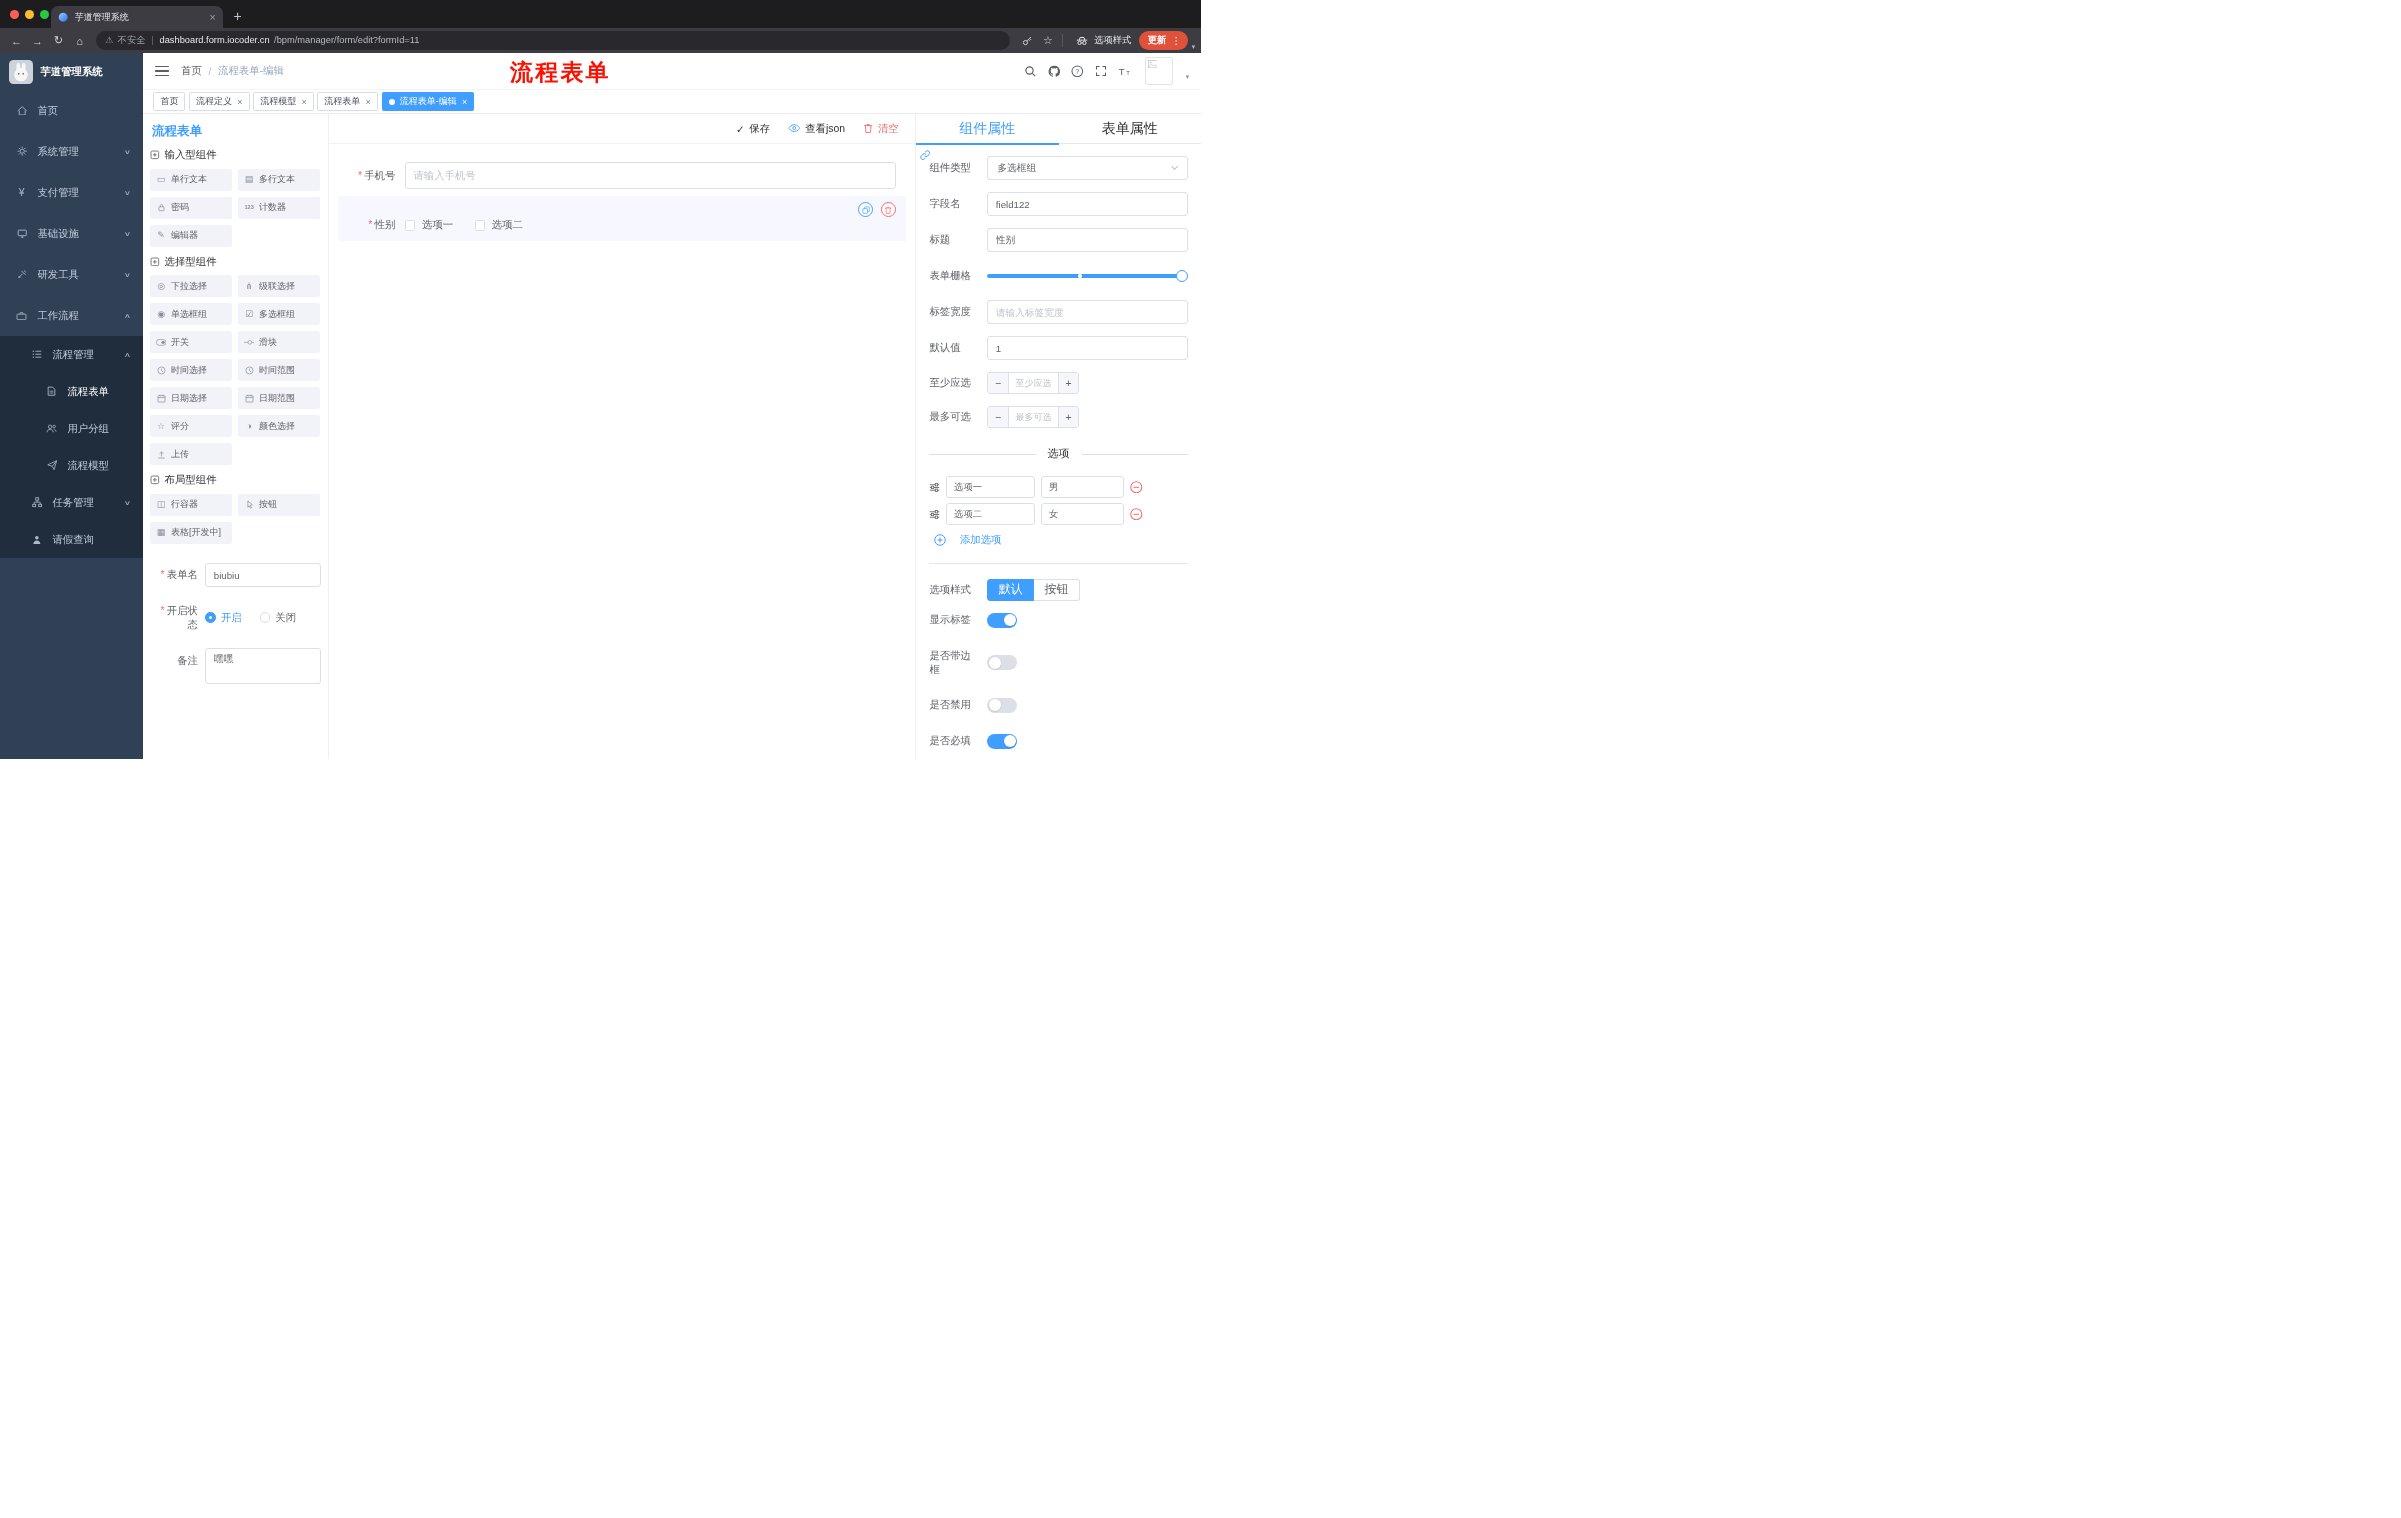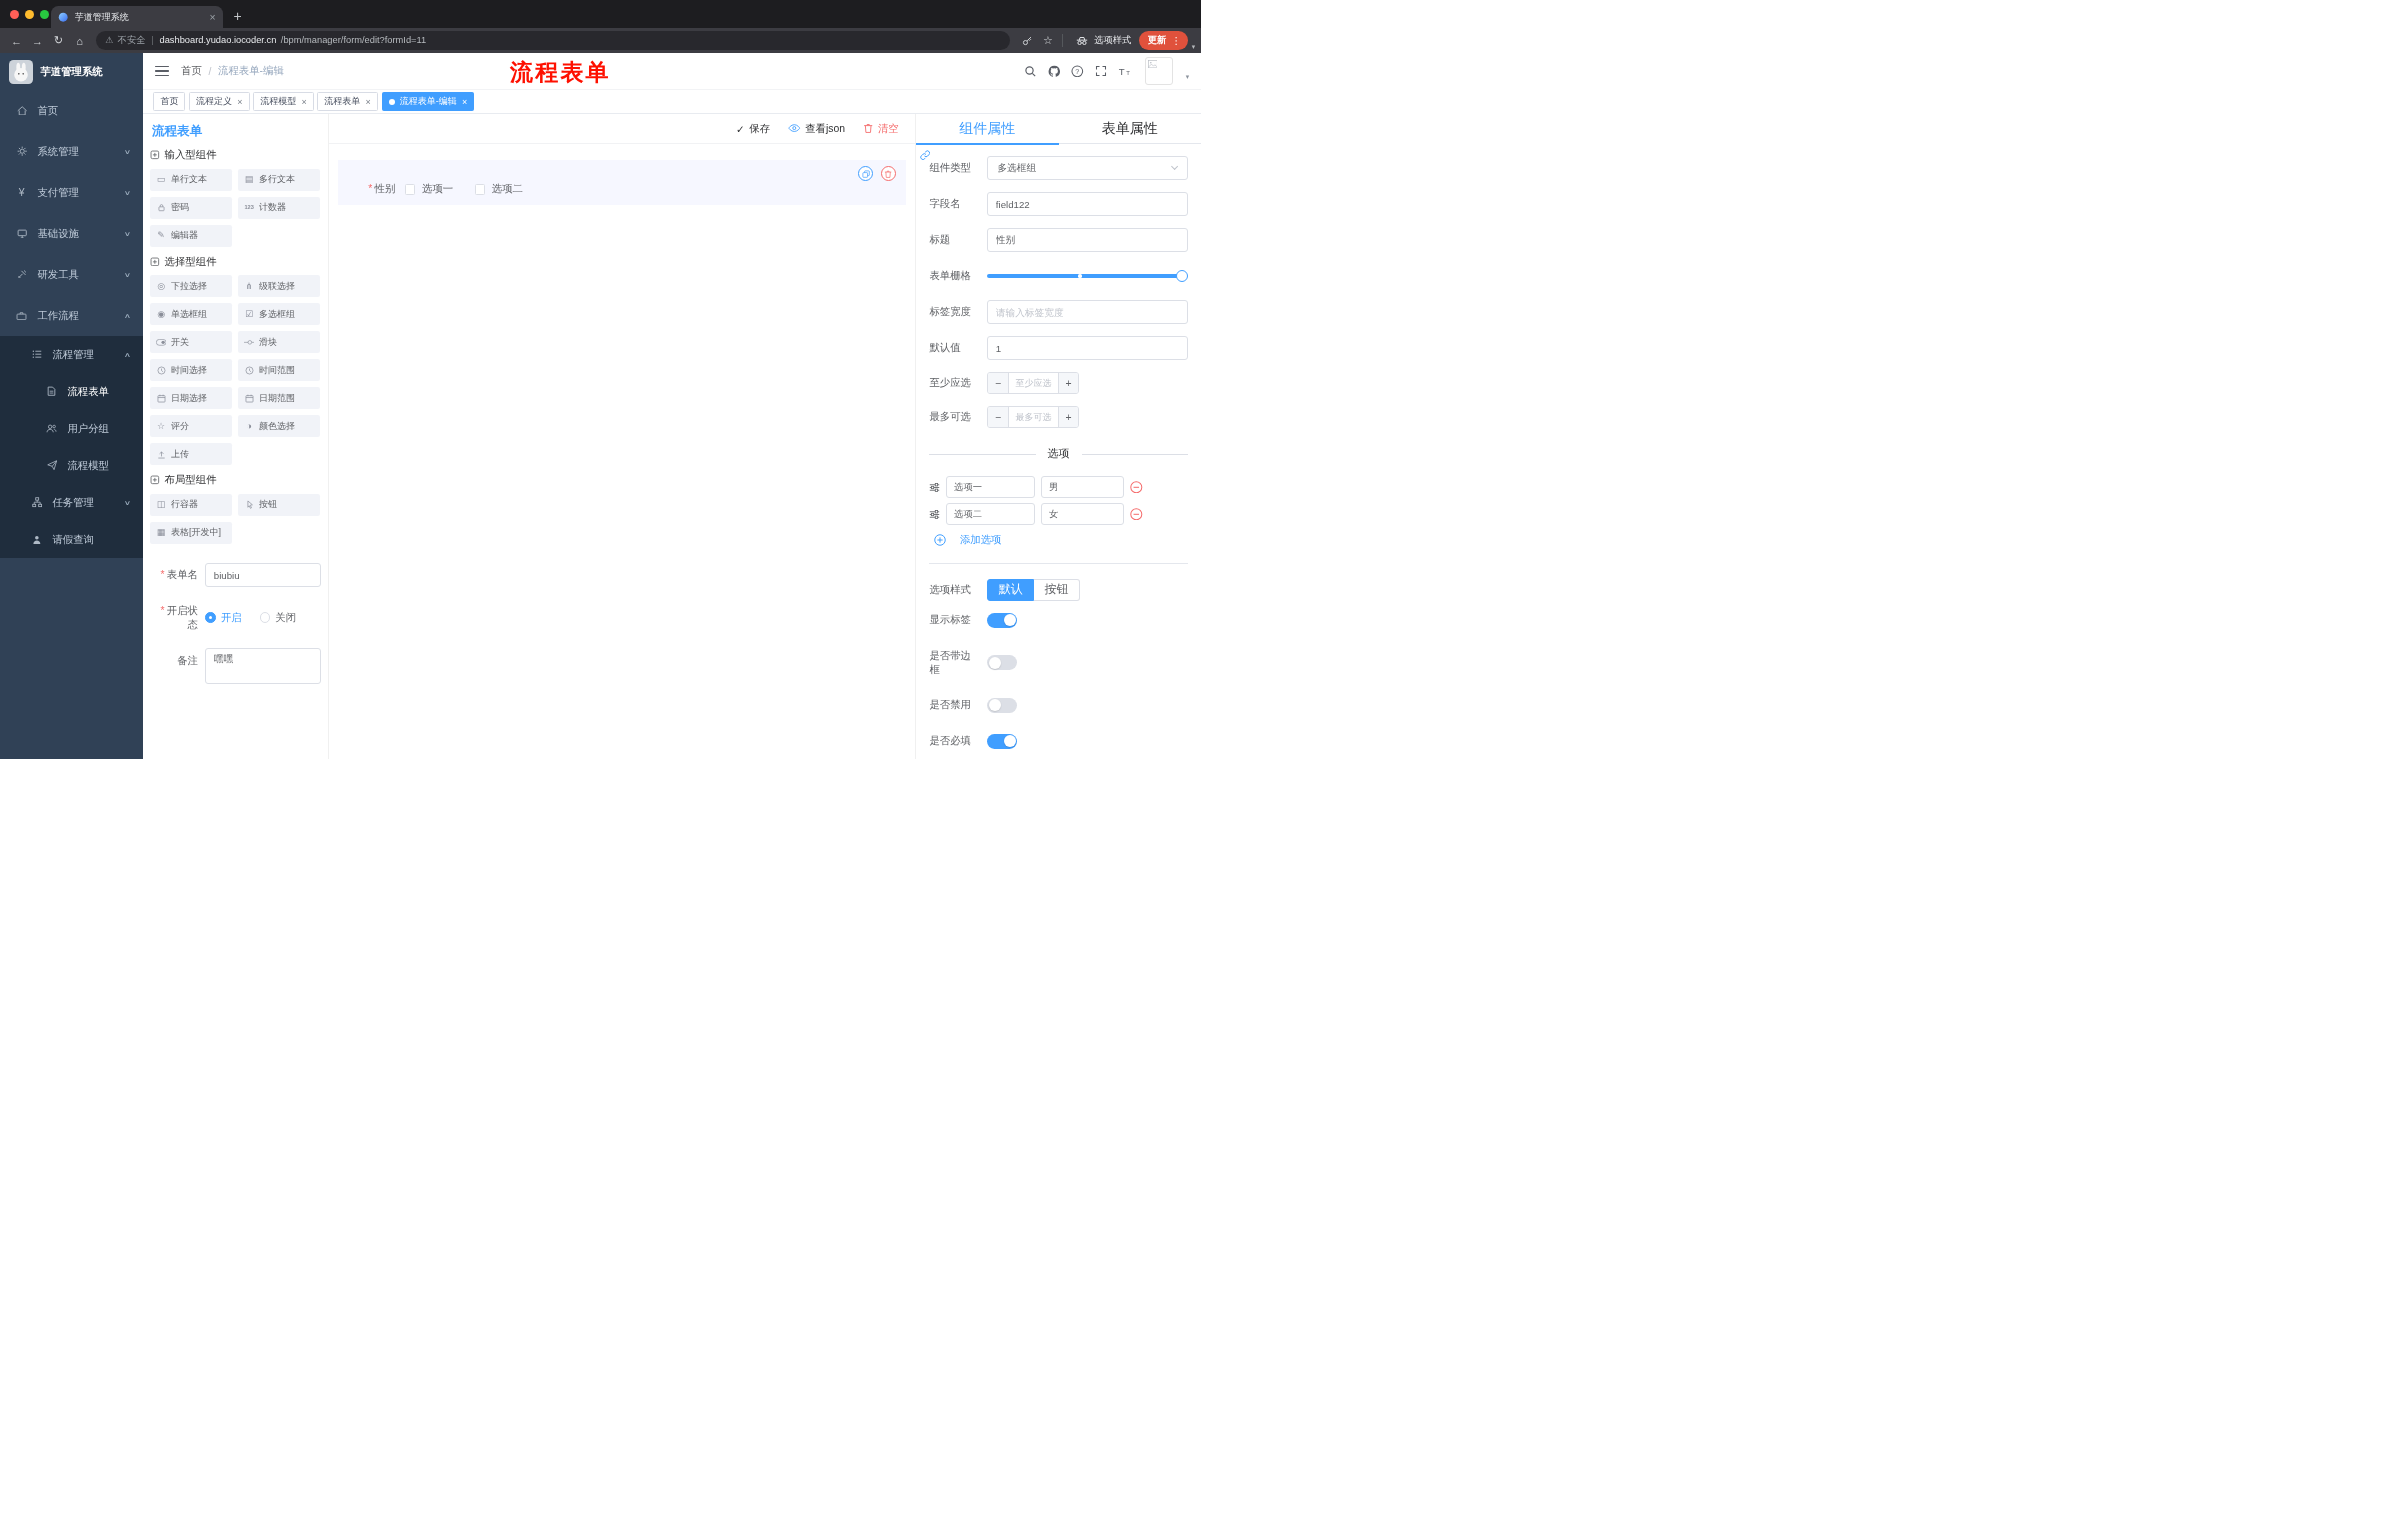--- a/index.html
+++ b/index.html
@@ -195,21 +195,21 @@
 
   <div class="toolbar">
     <span class="nav-btn">←</span>
     <span class="nav-btn">→</span>
     <span class="nav-btn">↻</span>
     <span class="nav-btn">⌂</span>
     <div class="addressbar">
       <span class="warn-ic">⚠</span>
       <span>不安全</span>
       <span class="divider-v"></span>
-      <span class="host">dashboard.yudao.iocoder.cn</span>
+      <span class="host">dashboard.form.iocoder.cn</span>
         <span class="path">/bpm/manager/form/edit?formId=11</span>
     </div>
     <span class="tb-icon">
       <svg viewBox="0 0 16 16" width="11" height="11">
           <circle cx="5" cy="11" r="3" fill="none" stroke="currentColor" stroke-width="1.4"></circle>
           <path d="M7.5 8.5L13 3M11 5l2 2M9.3 6.7l1.6 1.6" stroke="currentColor" fill="none" stroke-width="1.4"></path>
         </svg>
     </span>
     <span class="tb-icon">☆</span>
     <span class="tb-sep"></span>
@@ -660,20 +660,24 @@
             <span class="act clear">
                 <span class="ico">
                   <svg viewBox="0 0 14 14" width="10.4" height="10.4">
                     <path d="M1.5 3.5h11M5.5 3.5V2h3v1.5M3.2 3.5l.7 9.2h6.2l.7-9.2" fill="none" stroke="currentColor" stroke-width="1.2"></path>
                   </svg>
                 </span>
                 <span>清空</span>
               </span>
           </div>
           <div class="canvas-body">
+            <div class="field-row phone">
+              <label class="f-label"><span class="star">*</span><span>手机号</span></label>
+              <input class="el-input" placeholder="请输入手机号" style="">
+            </div>
             <div class="field-row selected">
               <div class="fr-actions">
                 <span class="circle-btn copy">
                     <svg viewBox="0 0 14 14" width="8.2" height="8.2">
                       <rect x="4.5" y="1.5" width="8" height="8" rx="1" fill="none" stroke="currentColor" stroke-width="1.2"></rect>
                       <rect x="1.5" y="4.5" width="8" height="8" rx="1" fill="#fff" stroke="currentColor" stroke-width="1.2"></rect>
                     </svg>
                   </span>
                 <span class="circle-btn del">
                     <svg viewBox="0 0 14 14" width="8.2" height="8.2">

